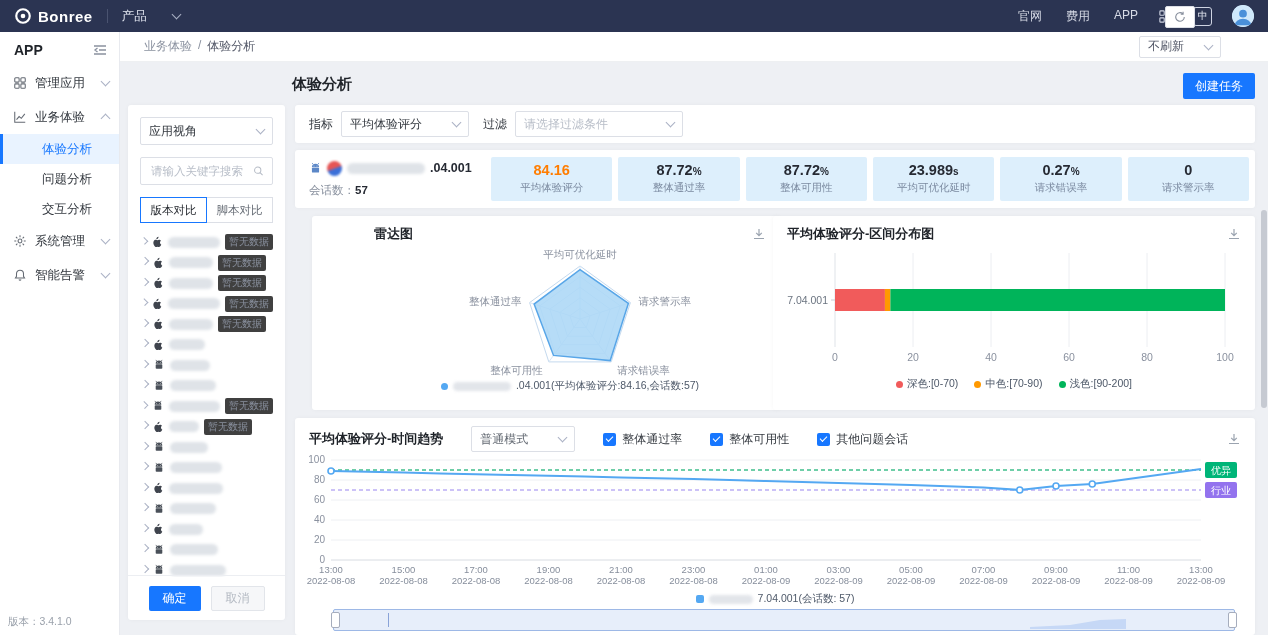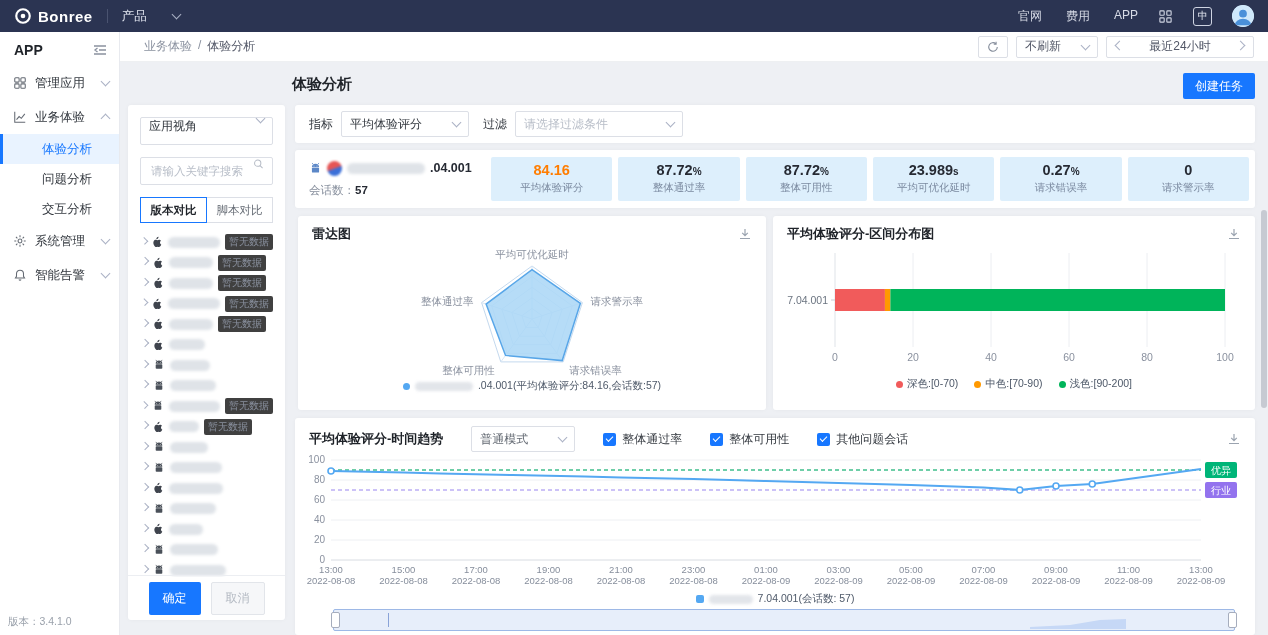--- a/index.html
+++ b/index.html
@@ -26,67 +26,67 @@
   .menu-item{height:34px;display:flex;align-items:center;padding:0 10px 0 13px;gap:8px;color:#33383f;font-size:12.5px;}
   .menu-item .chev{margin-left:auto;}
   .submenu-item{height:30px;display:flex;align-items:center;padding-left:42px;font-size:12.5px;color:#33383f;position:relative;}
   .submenu-item.active{color:#1777ff;background:#e9f3ff;}
   .submenu-item.active::before{content:"";position:absolute;left:0;top:0;bottom:0;width:3px;background:#1777ff;}
   .side-version{position:absolute;left:8px;bottom:6px;font-size:10.5px;color:#9aa1ab;}
   
   .topbar{position:absolute;left:120px;top:32px;width:1148px;height:30px;background:#fff;border-bottom:1px solid #eef0f2;box-sizing:border-box;display:flex;align-items:center;}
   .crumb{margin-left:24px;font-size:12px;color:#8a919f;display:flex;gap:6px;}
   .crumb .current{color:#515666;}
-  .top-controls{margin-left:auto;display:flex;align-items:center;gap:8px;margin-right:14px;}
+  .top-controls{margin-left:auto;display:flex;align-items:center;gap:8px;margin-right:14px;flex-direction:column;}
   .ctl{border:1px solid #dcdfe6;border-radius:2px;height:22px;display:flex;align-items:center;background:#fff;box-sizing:border-box;}
   .ctl.refresh{width:30px;justify-content:center;}
   .ctl.select{width:82px;padding:0 8px;justify-content:space-between;color:#515666;}
   .ctl.range{width:148px;padding:0 9px;justify-content:space-between;color:#515666;}
   
   .content{position:absolute;left:120px;top:62px;width:1148px;height:573px;background:#eef0f4;overflow:hidden;}
   .page-title{position:absolute;left:172px;top:13px;font-size:15px;font-weight:bold;color:#1f2329;}
   .btn-primary{background:#1777ff;color:#fff;border:none;border-radius:2px;font-size:12px;height:26px;padding:0 12px;}
   .create-task{position:absolute;right:13px;top:11px;}
   .card{position:absolute;background:#fff;border-radius:3px;box-shadow:0 0 4px rgba(30,40,60,.04);box-sizing:border-box;}
   
   .panel{left:8px;top:43px;width:157px;height:515px;padding:12px 12px 0 12px;}
-  .field{border:1px solid #dcdfe6;border-radius:2px;height:28px;display:flex;padding:0 8px;justify-content:space-between;box-sizing:border-box;background:#fff;}
+  .field{border:1px solid #dcdfe6;border-radius:2px;height:28px;display:flex;align-items:center;padding:0 8px;justify-content:space-between;box-sizing:border-box;background:#fff;}
   .field input{border:none;outline:none;width:100px;font-size:11.5px;font-family:inherit;color:#33383f;}
   .field input::placeholder{color:#b8bec8;}
   .tabs{display:flex;margin-top:12px;}
   .tab{flex:1;height:26px;display:flex;align-items:center;justify-content:center;border:1px solid #dcdfe6;font-size:11.5px;color:#646a73;box-sizing:border-box;background:#fff;}
-  .tab.active{border-color:#1777ff;color:#1f2329;font-weight:bold;position:relative;z-index:2;}
+  .tab.active{border-color:#1777ff;color:#1f2329;font-weight:normal;position:relative;z-index:2;}
   .tab+.tab{margin-left:-1px;}
   .app-list{margin-top:9px;height:345px;overflow:hidden;}
   .app-row{height:20.5px;display:flex;align-items:center;gap:5px;}
   .pill{height:11px;border-radius:6px;background:#dfe3e8;filter:blur(1.6px);}
   .nodata{font-size:10px;color:#8a919f;background:#404040;border-radius:2px;padding:1px 4px;white-space:nowrap;filter:blur(.4px);}
   .panel-footer{position:absolute;left:0;right:0;bottom:0;height:44px;border-top:1px solid #eceef2;display:flex;align-items:center;justify-content:center;gap:10px;}
-  .btn-sm{height:33px;padding:0 14px;border-radius:2px;font-size:12px;}
+  .btn-sm{height:25px;padding:0 14px;border-radius:2px;font-size:12px;}
   .btn-cancel{background:#f6f7f9;border:1px solid #e2e5ea;color:#b3b9c2;}
   
   .card-query{left:175px;top:43px;width:960px;height:38px;display:flex;align-items:center;padding:0 14px;gap:8px;}
   .q-label{color:#33383f;}
   .q-select{border:1px solid #dcdfe6;border-radius:2px;height:26px;display:flex;align-items:center;justify-content:space-between;padding:0 8px;box-sizing:border-box;}
   .q-select .ph{color:#b8bec8;}
   
   .card-stats{left:175px;top:88px;width:960px;height:58px;display:flex;align-items:center;padding:0 6px 0 14px;}
   .app-info{width:182px;}
   .app-line{display:flex;align-items:center;gap:5px;}
   .app-suffix{font-weight:bold;color:#262a33;font-size:12.5px;}
   .logo-dot{width:15px;height:15px;border-radius:50%;background:linear-gradient(160deg,#e65555 45%,#3a6fd8 55%);filter:blur(1px);}
   .sess{margin-top:7px;color:#868e9c;font-size:11.5px;}
   .sess b{color:#262a33;}
   .stat-boxes{flex:1;display:flex;gap:6px;}
   .stat-box{flex:1;height:44px;background:#ddeffc;border-radius:2px;display:flex;flex-direction:column;align-items:center;justify-content:center;}
   .stat-val{font-size:14.5px;font-weight:bold;color:#262a33;line-height:15px;}
   .stat-unit{font-size:10px;font-weight:bold;}
   .stat-label{font-size:10.5px;color:#7b8aa0;margin-top:3px;}
   
-  .card-radar{left:178px;top:154px;width:468px;height:194px;}
+  .card-radar{left:192px;top:154px;width:468px;height:194px;padding-left:48px;}
   .card-dist{left:653px;top:154px;width:482px;height:194px;}
   .card-trend{left:175px;top:356px;width:960px;height:217px;}
   .card-head{display:flex;align-items:center;padding:9px 14px 0 14px;}
   .card-title{font-size:13px;font-weight:bold;color:#1f2329;}
   .dl{margin-left:auto;}
   .chart-legend{text-align:center;font-size:10.5px;color:#4e5969;display:flex;align-items:center;justify-content:center;gap:5px;}
   .legend-pill{display:inline-block;width:58px;height:9px;border-radius:5px;background:#e2e5ea;filter:blur(1.4px);}
   .dot{display:inline-block;width:7px;height:7px;border-radius:50%;}
   .sq{display:inline-block;width:8px;height:8px;border-radius:2px;background:#54a8f2;}
   .dist-legend{display:flex;justify-content:center;gap:16px;font-size:10.5px;color:#4e5969;margin-top:2px;}

